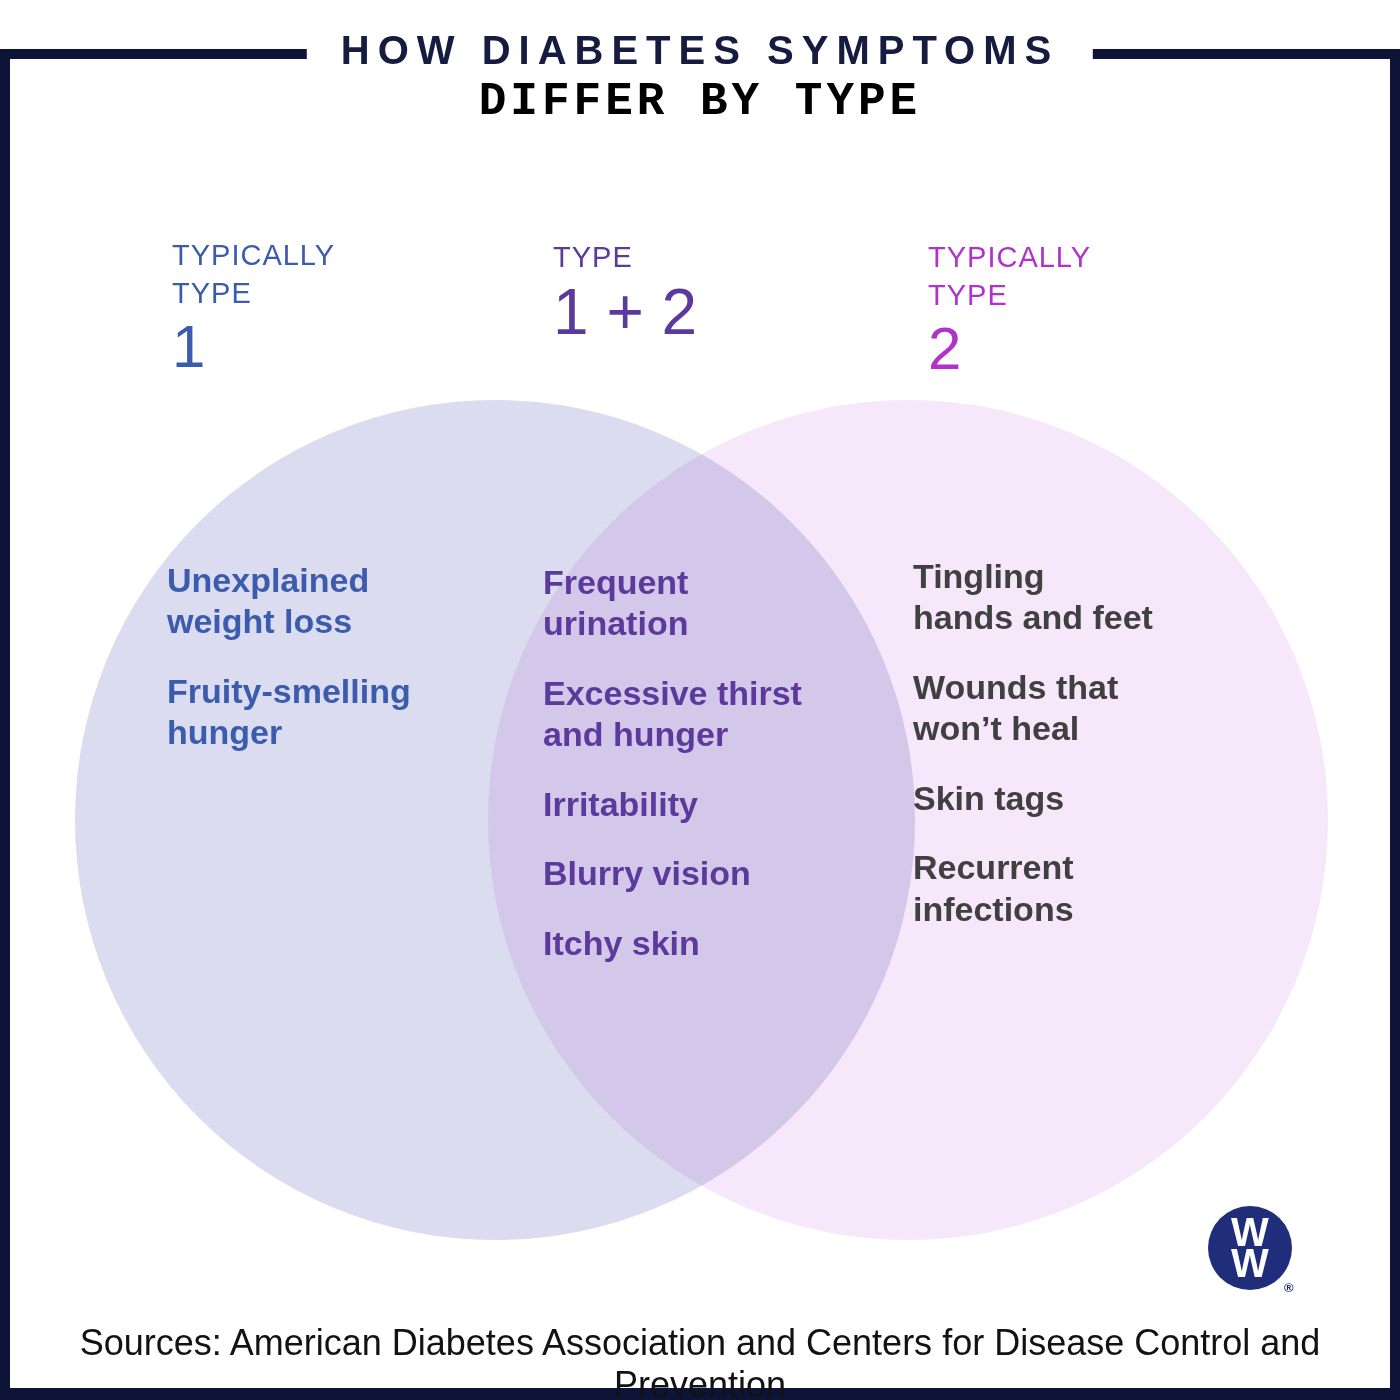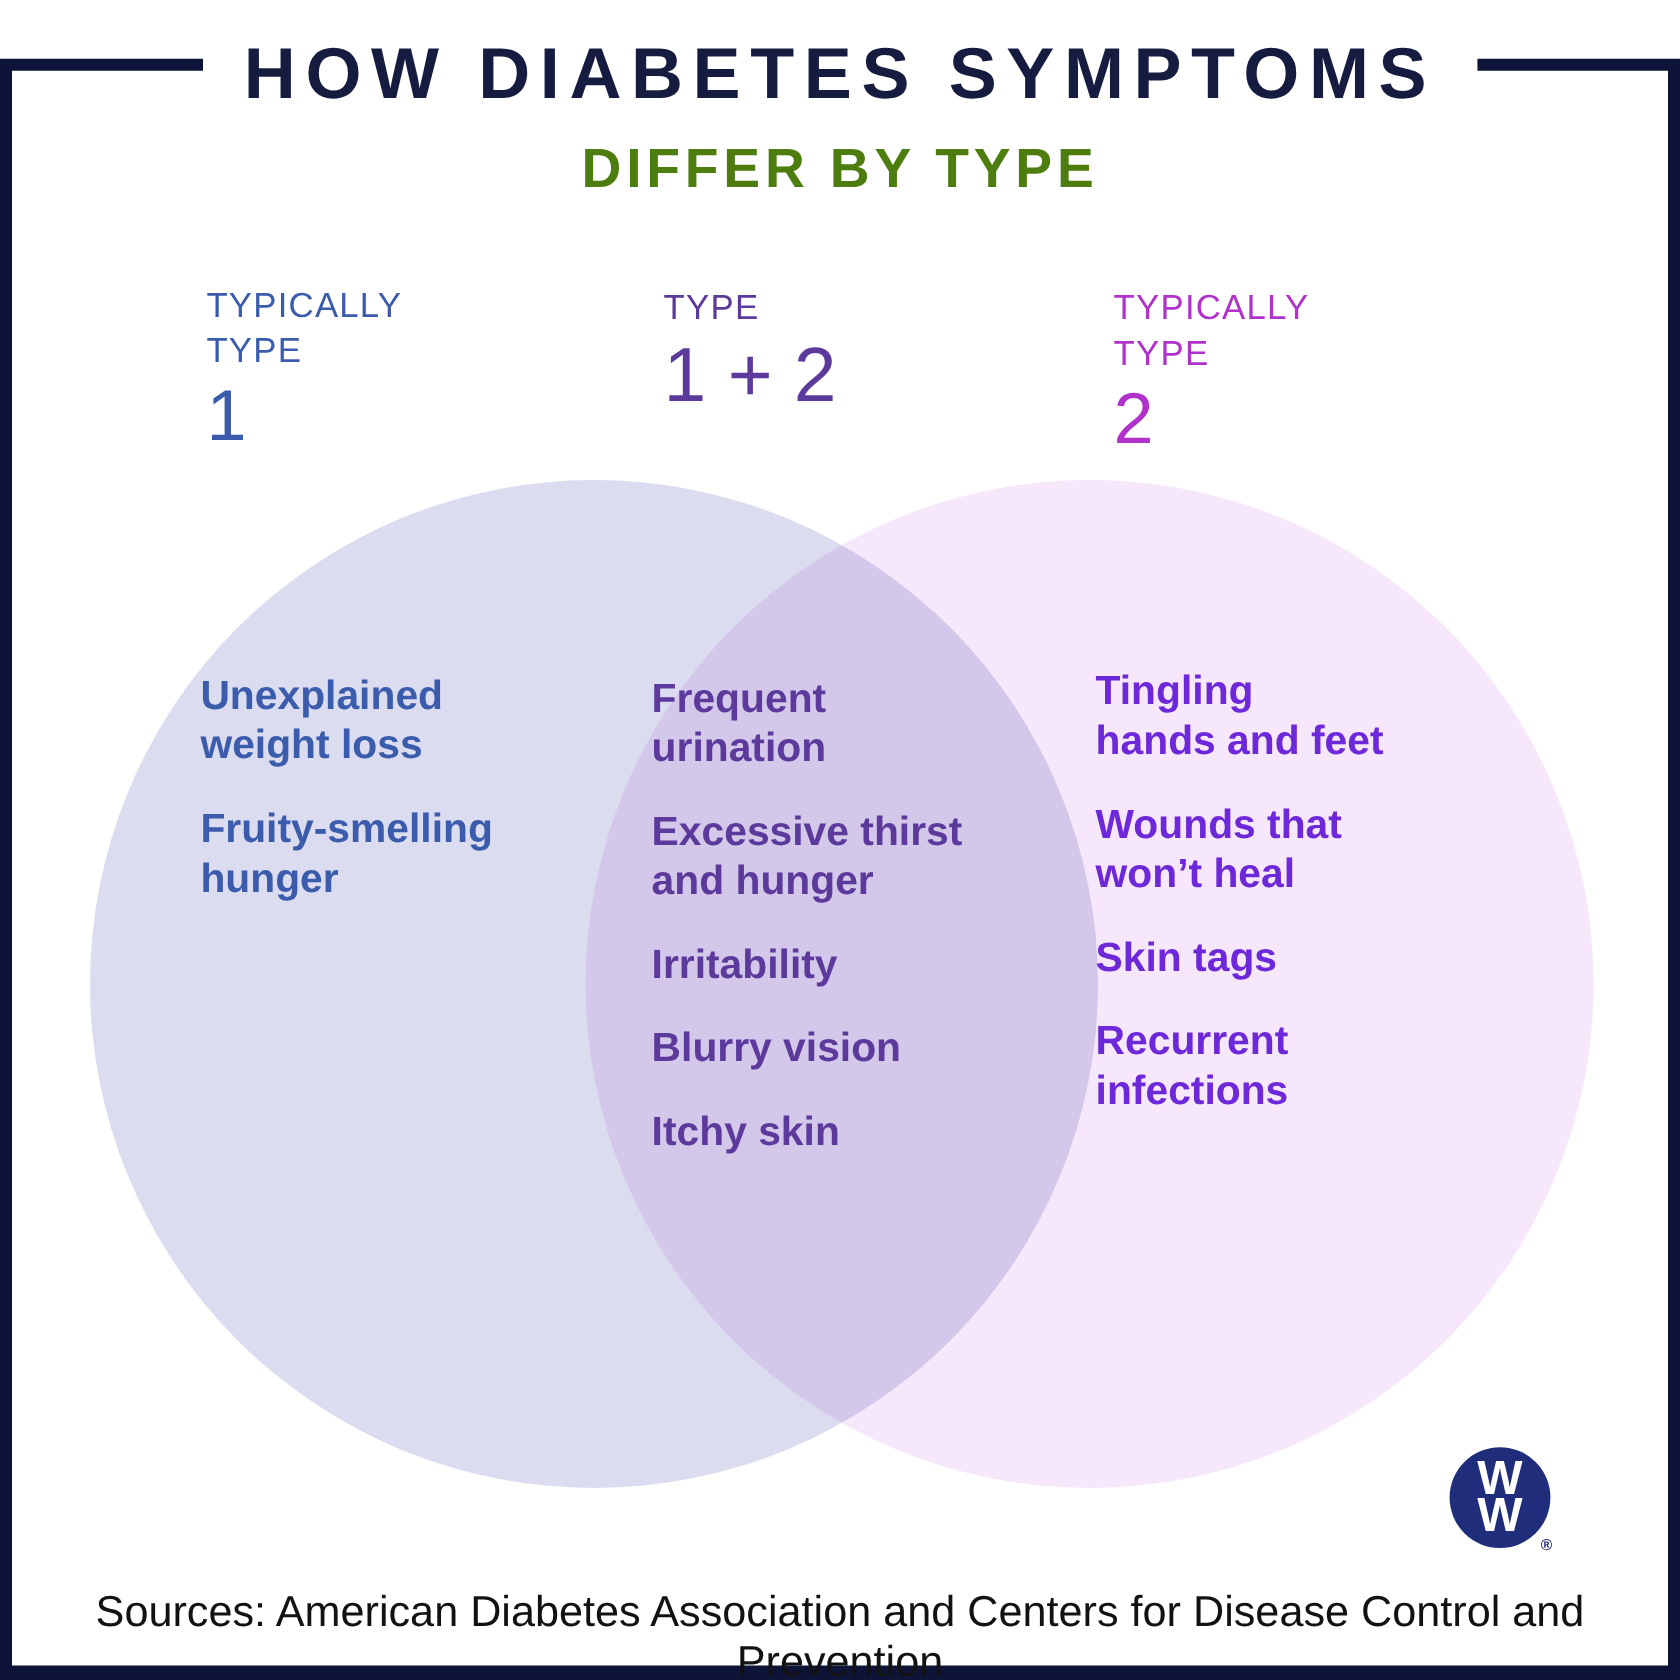--- a/index.html
+++ b/index.html
@@ -17,24 +17,24 @@
     border-width:10px 10px 12px 10px;
     box-sizing:border-box;
     z-index:1;
   }
   
   .title-block{
     position:absolute;top:26px;left:50%;transform:translateX(-50%);
     background:#ffffff;padding:0 34px;text-align:center;z-index:2;white-space:nowrap;
   }
   .title-line1{
-    font-size:60px;font-weight:bold;letter-spacing:8px;color:#161C40;line-height:1.2;
+    font-size:40px;font-weight:bold;letter-spacing:8px;color:#161C40;line-height:1.2;
   }
   .title-line2{
-    font-size:46px;font-weight:bold;letter-spacing:4px;color:#4d7c0f;line-height:1.1;margin-top:17px;
+    font-size:46px;font-weight:bold;letter-spacing:4px;color:#000000;line-height:1.1;margin-top:3px;font-family:Liberation Mono, monospace;
   }
   
   .venn{position:absolute;inset:0;isolation:isolate;z-index:0;}
   .circle{position:absolute;width:840px;height:840px;border-radius:50%;mix-blend-mode:multiply;}
   .circle-left{left:75px;top:400px;background:#DBDCEF;}
   .circle-right{left:488px;top:400px;background:#F6E7FA;}
   
   .col-header{position:absolute;width:300px;text-align:left;z-index:2;font-weight:normal;}
   .col-header .small{font-size:29px;line-height:1.32;letter-spacing:1px;}
   .col-header .big{font-size:60px;line-height:1.0;margin-top:4px;}
@@ -43,21 +43,21 @@
   .header-right{left:928px;top:238px;color:#B032CB;}
   .header-middle .big{font-size:64px;}
   
   .symptoms{
     position:absolute;z-index:2;display:flex;flex-direction:column;gap:28px;
     text-align:left;font-weight:bold;font-size:34px;line-height:1.22;
   }
   .symptoms .item{white-space:pre-line;}
   .col-left{left:167px;top:560px;width:310px;color:#3B5CAD;}
   .col-middle{left:543px;top:562px;width:320px;color:#5B3A9C;}
-  .col-right{left:913px;top:556px;width:330px;color:#6d28d9;}
+  .col-right{left:913px;top:556px;width:330px;color:#404040;}
   
   .ww-logo{
     position:absolute;left:1208px;top:1206px;width:84px;height:84px;z-index:2;
   }
   .ww-circle{
     width:84px;height:84px;border-radius:50%;background:#1F2D7A;
     display:flex;flex-direction:column;align-items:center;justify-content:center;
     color:#ffffff;font-weight:bold;font-size:40px;line-height:0.78;
   }
   .ww-reg{

